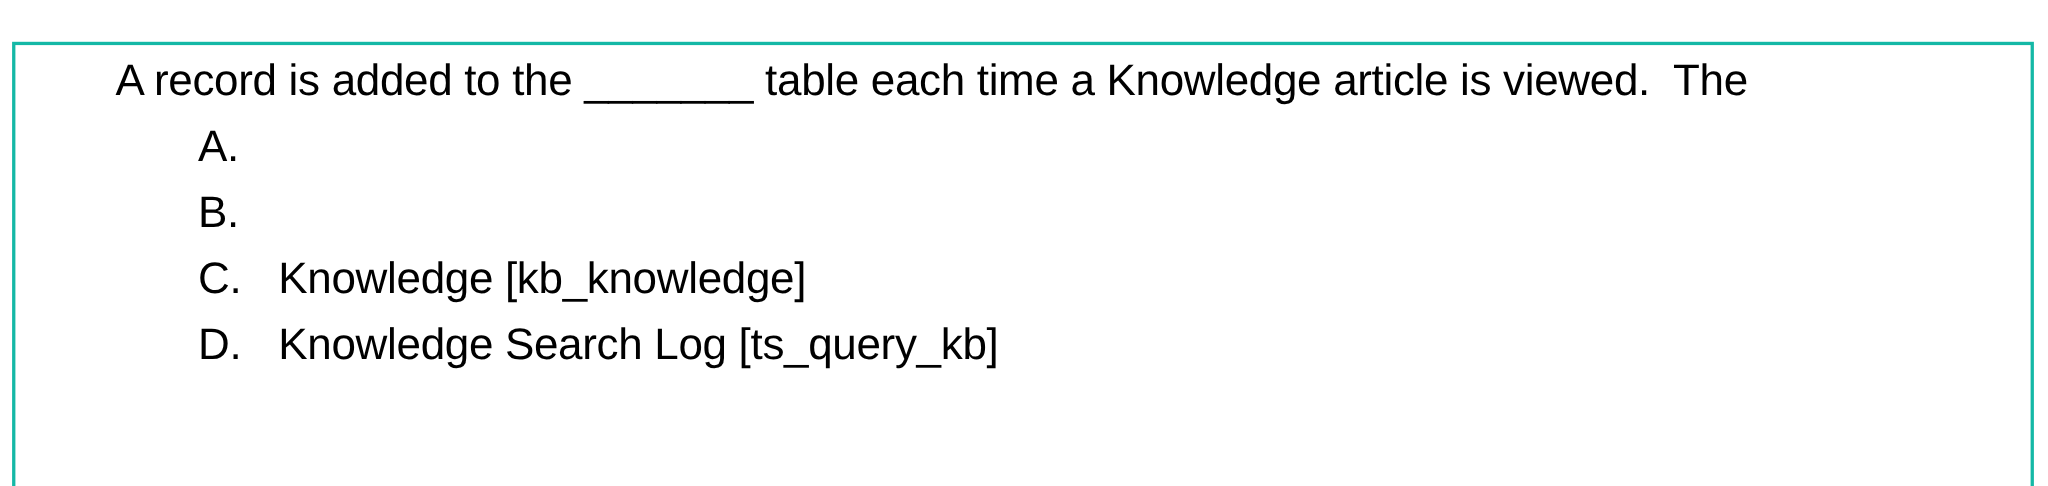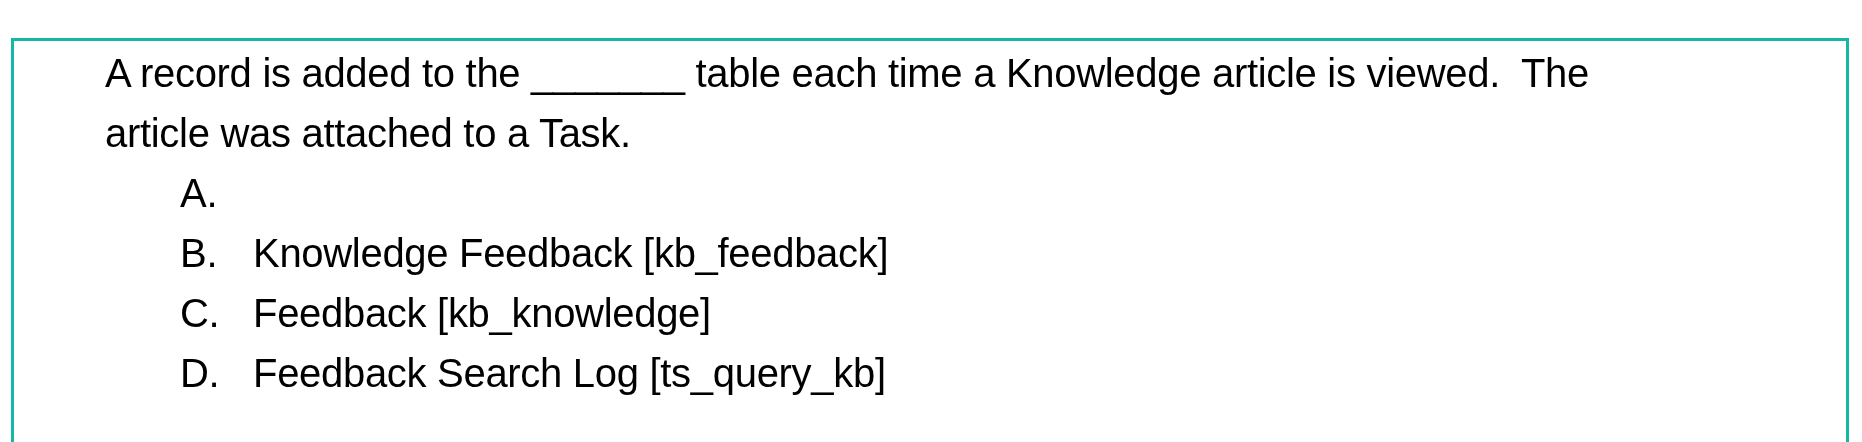--- a/index.html
+++ b/index.html
@@ -50,32 +50,30 @@
   .opt-text {
     white-space: pre;
   }
 </style>
 </head>
 <body>
 
 <div class="question-box">
   <div class="question">
     <div class="qline">A record is added to the _______ table each time a Knowledge article is viewed.  The</div>
-    <div class="qline">article was attached to a Task.</div>
   </div>
   <div class="options">
     <div class="option">
       <span class="opt-letter">A.</span>
     </div>
     <div class="option">
       <span class="opt-letter">B.</span>
-      <span class="opt-text">Knowledge Feedback [kb_feedback]</span>
     </div>
     <div class="option">
       <span class="opt-letter">C.</span>
-      <span class="opt-text">Feedback [kb_knowledge]</span>
+      <span class="opt-text">Knowledge [kb_knowledge]</span>
     </div>
     <div class="option">
       <span class="opt-letter">D.</span>
-      <span class="opt-text">Feedback Search Log [ts_query_kb]</span>
+      <span class="opt-text">Knowledge Search Log [ts_query_kb]</span>
     </div>
   </div>
 </div>
 
 </body></html>

